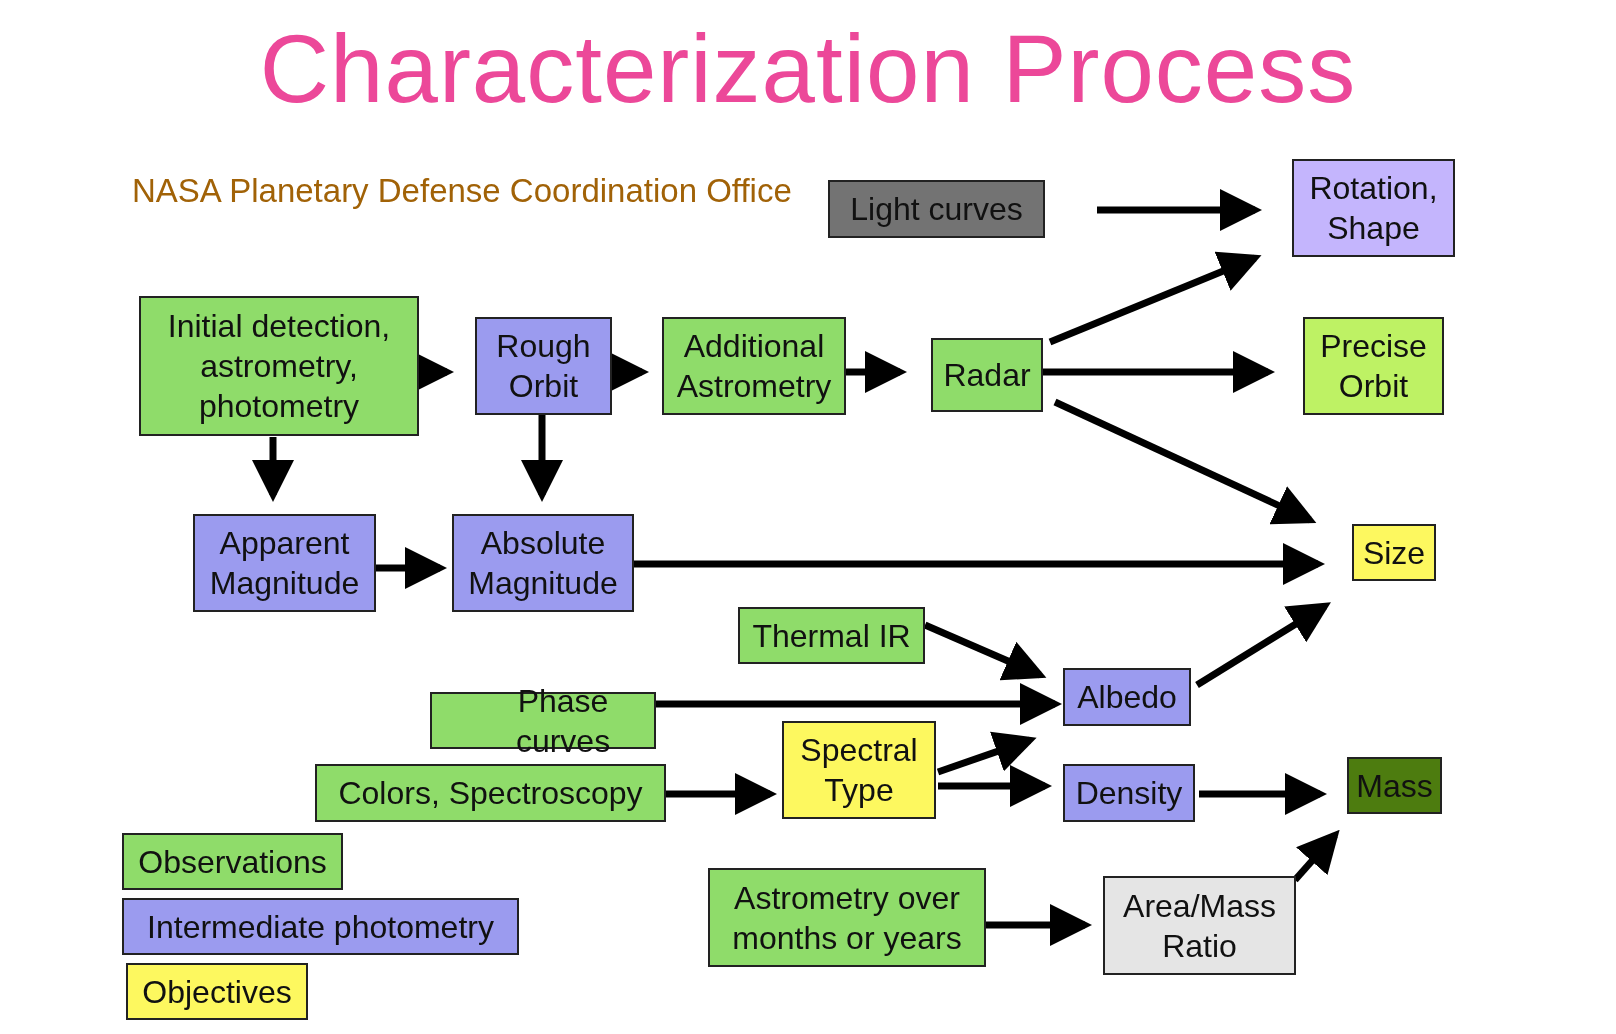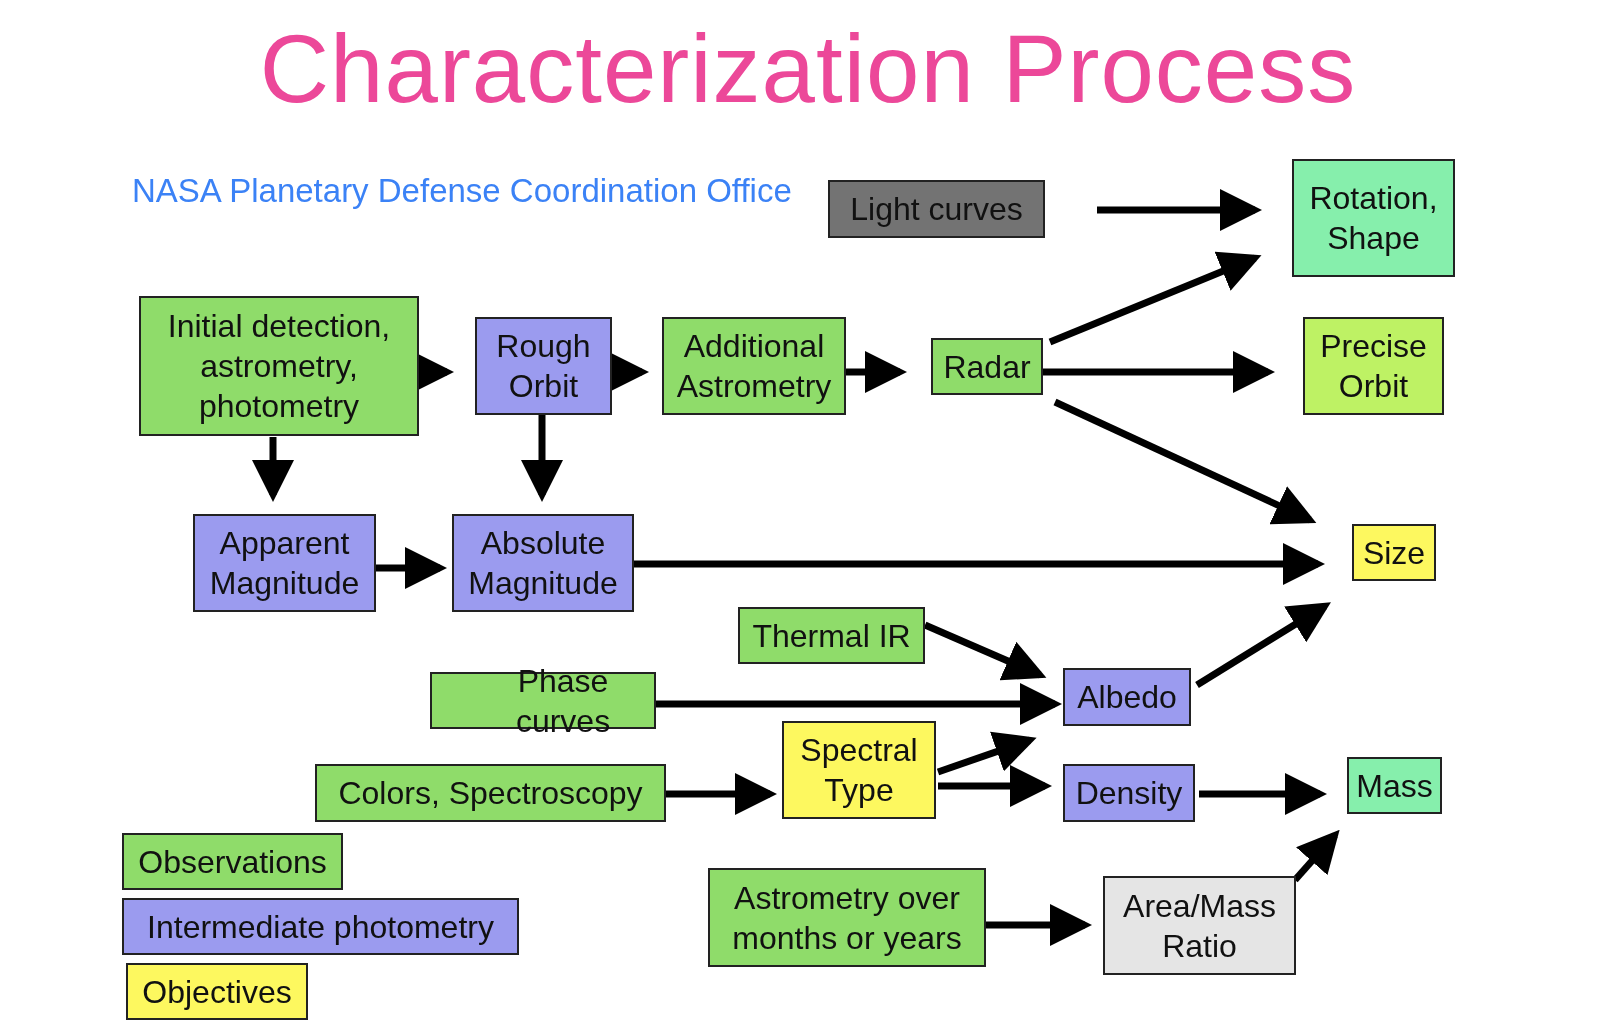--- a/index.html
+++ b/index.html
@@ -1,18 +1,18 @@
 <!DOCTYPE html>
 <html><head>
 <meta charset="utf-8">
 <style>
   html,body{margin:0;padding:0;background:#fff;}
   body{width:1616px;height:1034px;position:relative;overflow:hidden;font-family:"Liberation Sans",sans-serif;}
   .title{position:absolute;left:0;width:1616px;top:14px;text-align:center;font-size:96px;font-weight:300;color:#ec4899;letter-spacing:1px;}
-  .subtitle{position:absolute;left:132px;top:172px;font-size:33px;color:#3b82f6;}
+  .subtitle{position:absolute;left:132px;top:172px;font-size:33px;color:#a16207;}
   .box{position:absolute;border:2.5px solid #222;display:flex;align-items:center;justify-content:center;text-align:center;font-size:32px;line-height:40px;color:#111;box-sizing:border-box;white-space:pre-line;}
   .green{background:#8fdc6a;}
   .blue{background:#9b9bef;}
   .yellow{background:#fdf85f;}
   svg{position:absolute;left:0;top:0;}
 </style>
 </head>
 <body>
 
 <div class="title">Characterization Process</div>
@@ -48,39 +48,39 @@
   </g>
 </svg>
 
 <div class="box green" style="left: 139px; top: 296px; width: 280px; height: 140px; background: rgb(143, 220, 106);">Initial detection,
 astrometry,
 photometry</div>
 <div class="box blue" style="left: 475px; top: 317px; width: 137px; height: 98px; background: rgb(155, 155, 239);">Rough
 Orbit</div>
 <div class="box green" style="left: 662px; top: 317px; width: 184px; height: 98px; background: rgb(143, 220, 106);">Additional
 Astrometry</div>
-<div class="box green" style="left: 931px; top: 338px; width: 112px; height: 57px; background: rgb(143, 220, 106);">Radar</div>
+<div class="box green" style="left: 931px; top: 338px; width: 112px; height: 74px; background: rgb(143, 220, 106);">Radar</div>
 <div class="box green" style="left: 828px; top: 180px; width: 217px; height: 58px; background: #737373;">Light curves</div>
-<div class="box yellow" style="left: 1292px; top: 159px; width: 163px; height: 118px; background: #86efac;">Rotation,
+<div class="box yellow" style="left: 1292px; top: 159px; width: 163px; height: 98px; background: #c4b5fd;">Rotation,
 Shape</div>
 <div class="box yellow" style="left: 1303px; top: 317px; width: 141px; height: 98px; background: #bef264;">Precise
 Orbit</div>
 <div class="box blue" style="left: 193px; top: 514px; width: 183px; height: 98px; background: rgb(155, 155, 239);">Apparent
 Magnitude</div>
 <div class="box blue" style="left: 452px; top: 514px; width: 182px; height: 98px; background: rgb(155, 155, 239);">Absolute
 Magnitude</div>
 <div class="box yellow" style="left: 1352px; top: 524px; width: 84px; height: 57px; background: rgb(253, 248, 95);">Size</div>
 <div class="box green" style="left: 738px; top: 607px; width: 187px; height: 57px; background: rgb(143, 220, 106);">Thermal IR</div>
-<div class="box green" style="left: 430px; top: 672px; width: 226px; height: 57px; background: rgb(143, 220, 106); padding-left: 40px;">Phase curves</div>
+<div class="box green" style="left: 430px; top: 692px; width: 226px; height: 57px; background: rgb(143, 220, 106); padding-left: 40px;">Phase curves</div>
 <div class="box blue" style="left: 1063px; top: 668px; width: 128px; height: 58px; background: rgb(155, 155, 239);">Albedo</div>
 <div class="box green" style="left: 315px; top: 764px; width: 351px; height: 58px; background: rgb(143, 220, 106);">Colors, Spectroscopy</div>
 <div class="box yellow" style="left: 782px; top: 721px; width: 154px; height: 98px; background: rgb(253, 248, 95);">Spectral
 Type</div>
 <div class="box blue" style="left: 1063px; top: 764px; width: 132px; height: 58px; background: rgb(155, 155, 239);">Density</div>
-<div class="box yellow" style="left: 1347px; top: 757px; width: 95px; height: 57px; background: #86efac;">Mass</div>
+<div class="box yellow" style="left: 1347px; top: 757px; width: 95px; height: 57px; background: #4d7c0f;">Mass</div>
 <div class="box green" style="left: 708px; top: 868px; width: 278px; height: 99px; background: rgb(143, 220, 106);">Astrometry over
 months or years</div>
 <div class="box blue" style="left: 1103px; top: 876px; width: 193px; height: 99px; background: #e5e5e5;">Area/Mass
 Ratio</div>
 
 <div class="box green" style="left: 122px; top: 833px; width: 221px; height: 57px; background: rgb(143, 220, 106);">Observations</div>
 <div class="box blue" style="left: 122px; top: 898px; width: 397px; height: 57px; background: rgb(155, 155, 239);">Intermediate photometry</div>
 <div class="box yellow" style="left: 126px; top: 963px; width: 182px; height: 57px; background: rgb(253, 248, 95);">Objectives</div>
 
 </body></html>

